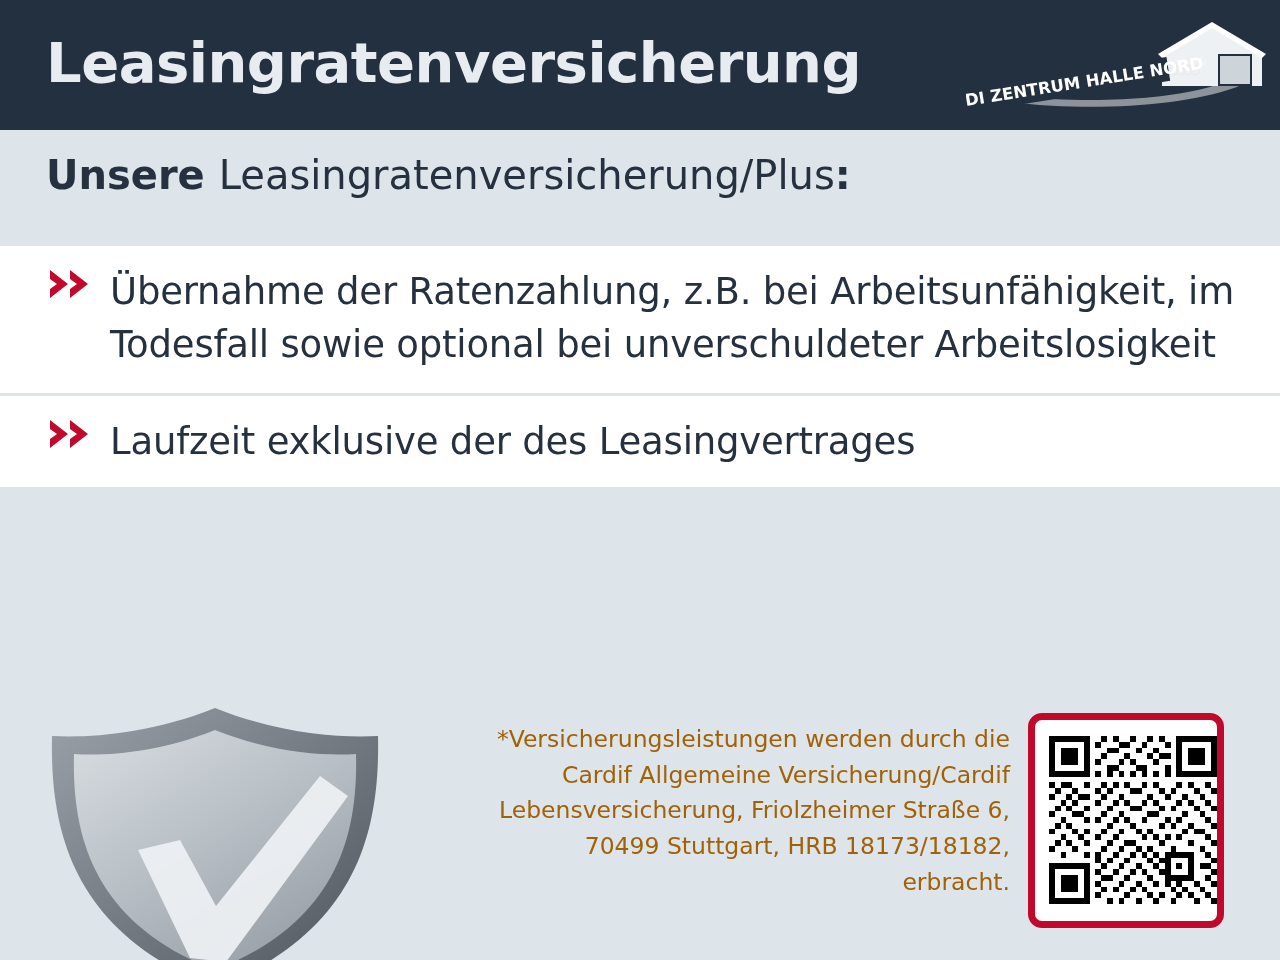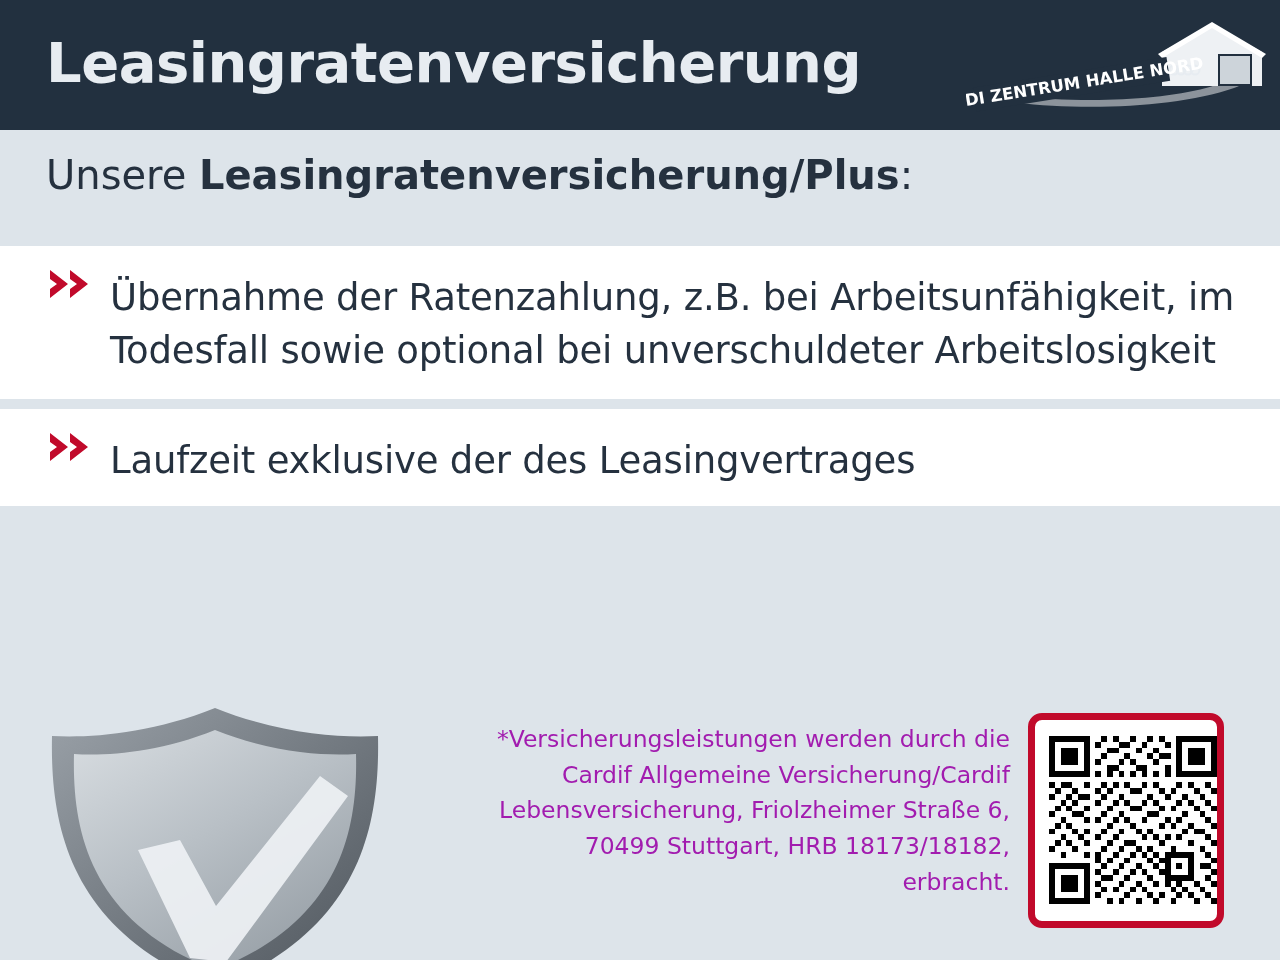--- a/index.html
+++ b/index.html
@@ -58,36 +58,36 @@
   
   .intro {
     position: absolute;
     left: 46px;
     top: 152px;
     font-size: 40px;
     color: #25313f;
     letter-spacing: 0px;
     white-space: nowrap;
   }
-  .intro .light { font-weight: normal; }
-  .intro .bold  { font-weight: bold; }
+  .intro .light { font-weight: bold; }
+  .intro .bold  { font-weight: normal; }
 
   
   .bullets {
     position: absolute;
     left: 0;
     top: 246px;
     width: 1280px;
   }
   .bullet-row {
     position: relative;
     background: #ffffff;
-    margin-bottom: 10px;
+    margin-bottom: 3px;
     box-sizing: border-box;
-    padding: 26px 40px 18px 110px;
+    padding: 20px 40px 18px 110px;
     min-height: 60px;
   }
   .bullet-row.row1 { padding-bottom: 22px; }
   .chev {
     position: absolute;
     left: 48px;
     top: 22px;
     width: 48px;
     height: 32px;
   }
@@ -100,21 +100,21 @@
 
   
   .footnote {
     position: absolute;
     left: 470px;
     top: 722px;
     width: 540px;
     text-align: right;
     font-size: 23.5px;
     line-height: 1.52;
-    color: #a21caf;
+    color: #a16207;
   }
 
   
   .qr-frame {
     position: absolute;
     left: 1028px;
     top: 713px;
     width: 196px;
     height: 215px;
     border: 7px solid #c10a2b;

